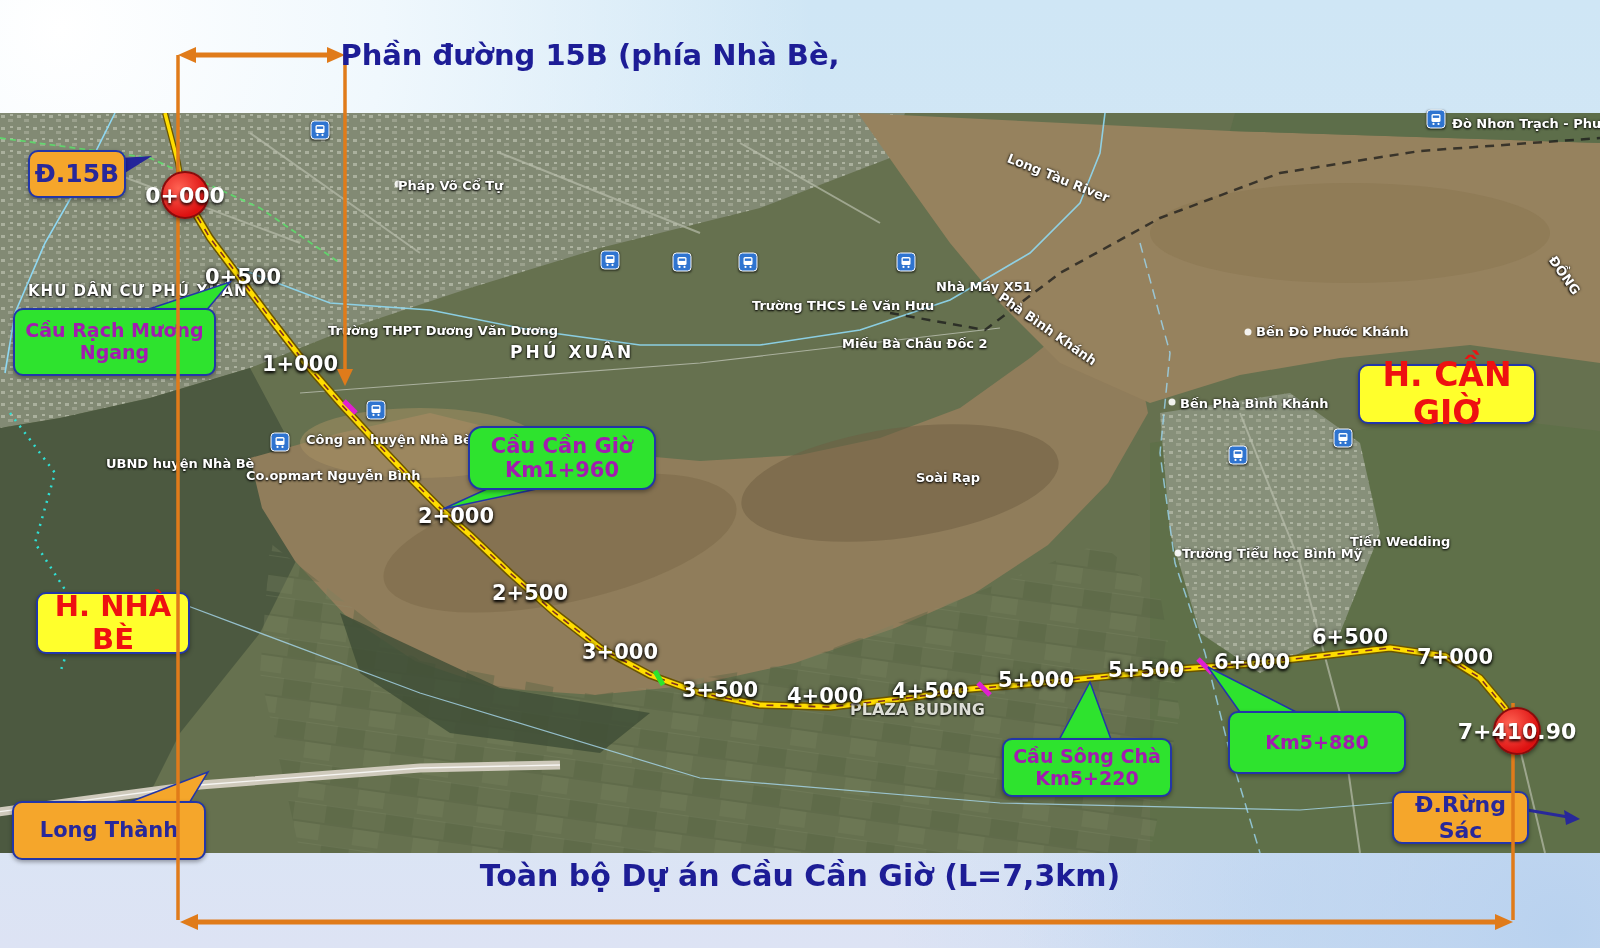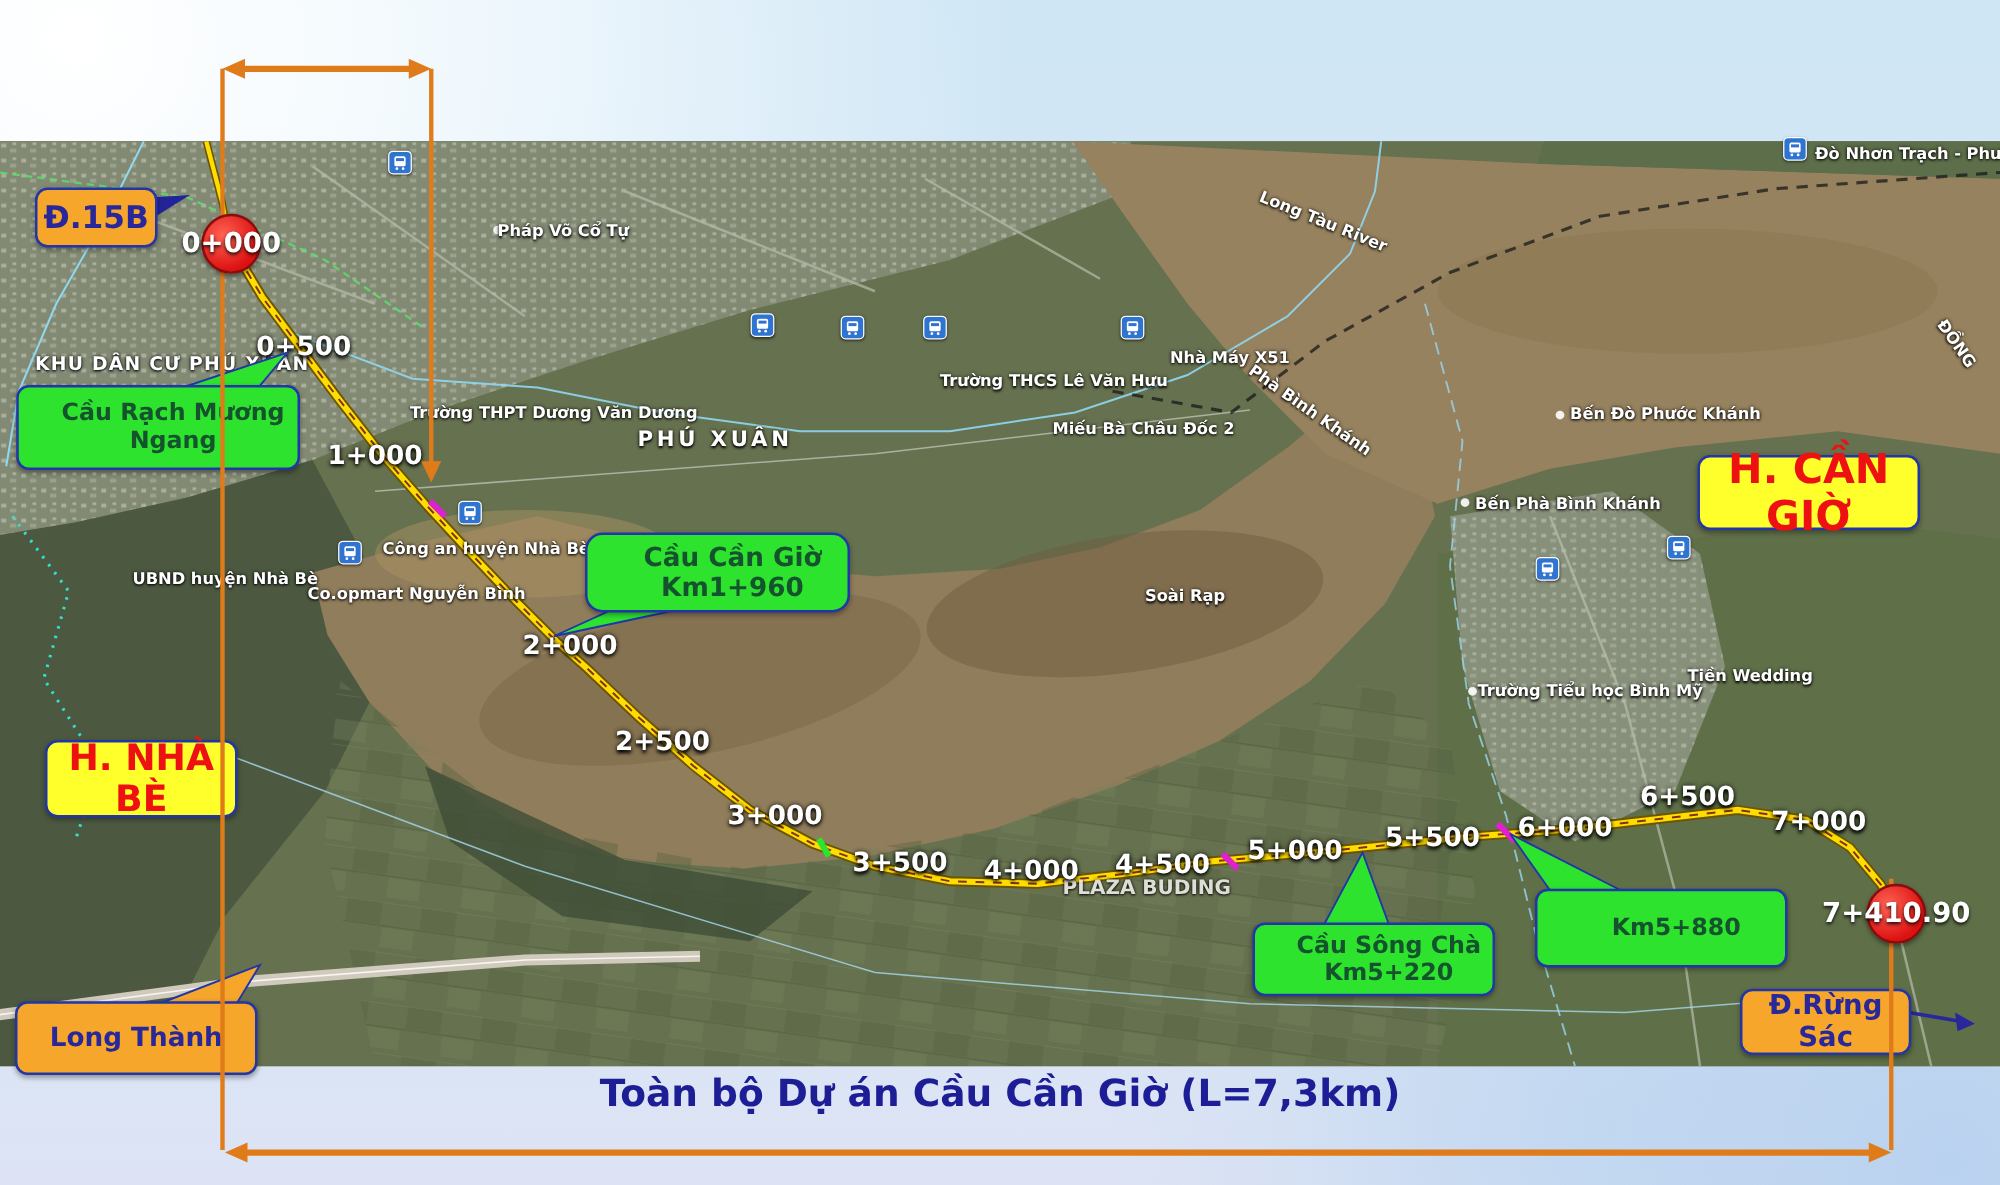--- a/index.html
+++ b/index.html
@@ -41,21 +41,21 @@
     position:absolute;width:17px;height:17px;background:#2f74d0;border:1.5px solid #fff;
     border-radius:4px;display:flex;align-items:center;justify-content:center;
     box-shadow:0 1px 2px rgba(0,0,0,.5);transform:translate(-50%,-50%);
   }
   
   .callout{
     position:absolute;border:2.5px solid #2236a8;border-radius:10px;font-weight:bold;
     text-align:center;z-index:6;display:flex;flex-direction:column;justify-content:center;
     line-height:1.15;box-shadow:0 2px 4px rgba(0,0,0,.35);
   }
-  .green{background:#2ee32e;color:#14532d;padding-left:24px;}
+  .green{background:#2ee32e;color:#a21caf;}
   .yellow{background:#ffff2c;color:#ee1111;}
   .orange{background:#f5a62b;color:#28289a;}
   .redmark{
     position:absolute;width:44px;height:44px;border-radius:50%;z-index:7;
     background:radial-gradient(circle at 35% 35%, #ff6353, #dd1111 70%);
     border:2px solid #8a0c0c;box-shadow:0 2px 4px rgba(0,0,0,.45);
   }
   .redmark .lbl{
     position:absolute;left:50%;top:50%;transform:translate(-50%,-50%);
     color:#fff;font-weight:bold;font-size:22px;white-space:nowrap;
@@ -343,14 +343,15 @@
   <g fill="#e07b1a" stroke="none">
     <polygon points="178,55 196,47 196,63"></polygon>
     <polygon points="345,55 327,47 327,63"></polygon>
     <polygon points="345,386 337,369 353,369"></polygon>
     <polygon points="180,922 198,914 198,930"></polygon>
     <polygon points="1513,922 1495,914 1495,930"></polygon>
   </g>
 </svg>
 
 <div class="abs top-title">
+  <div>Phần đường 15B (phía Nhà Bè,</div>
 </div>
 <div class="abs bottom-title">Toàn bộ Dự án Cầu Cần Giờ (L=7,3km)</div>
 
 </body></html>

